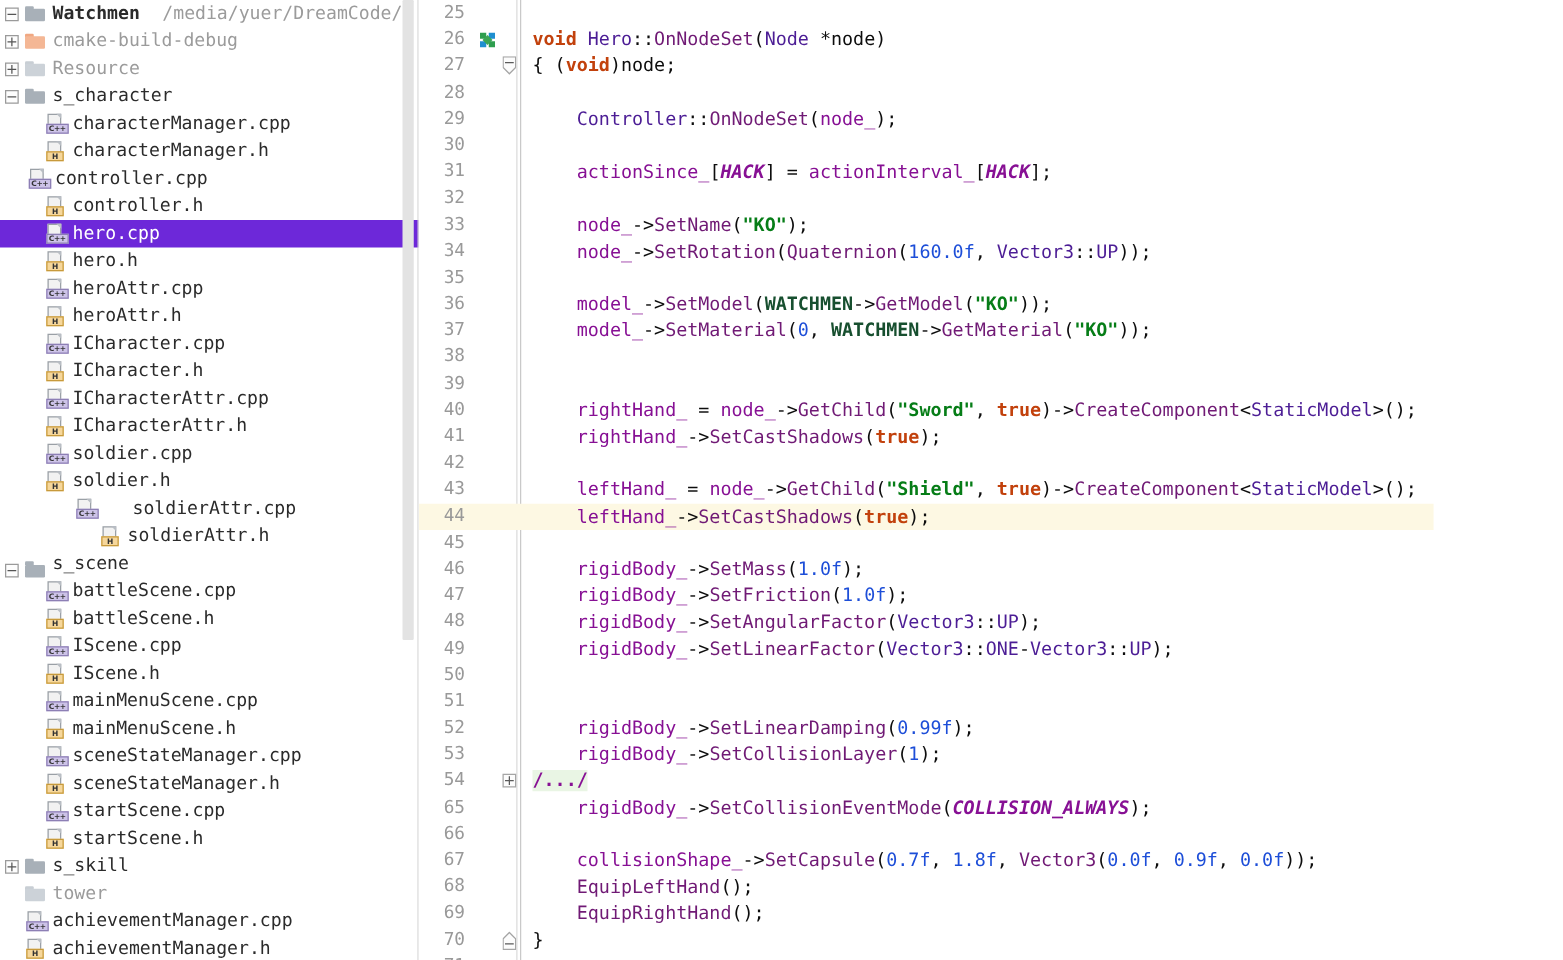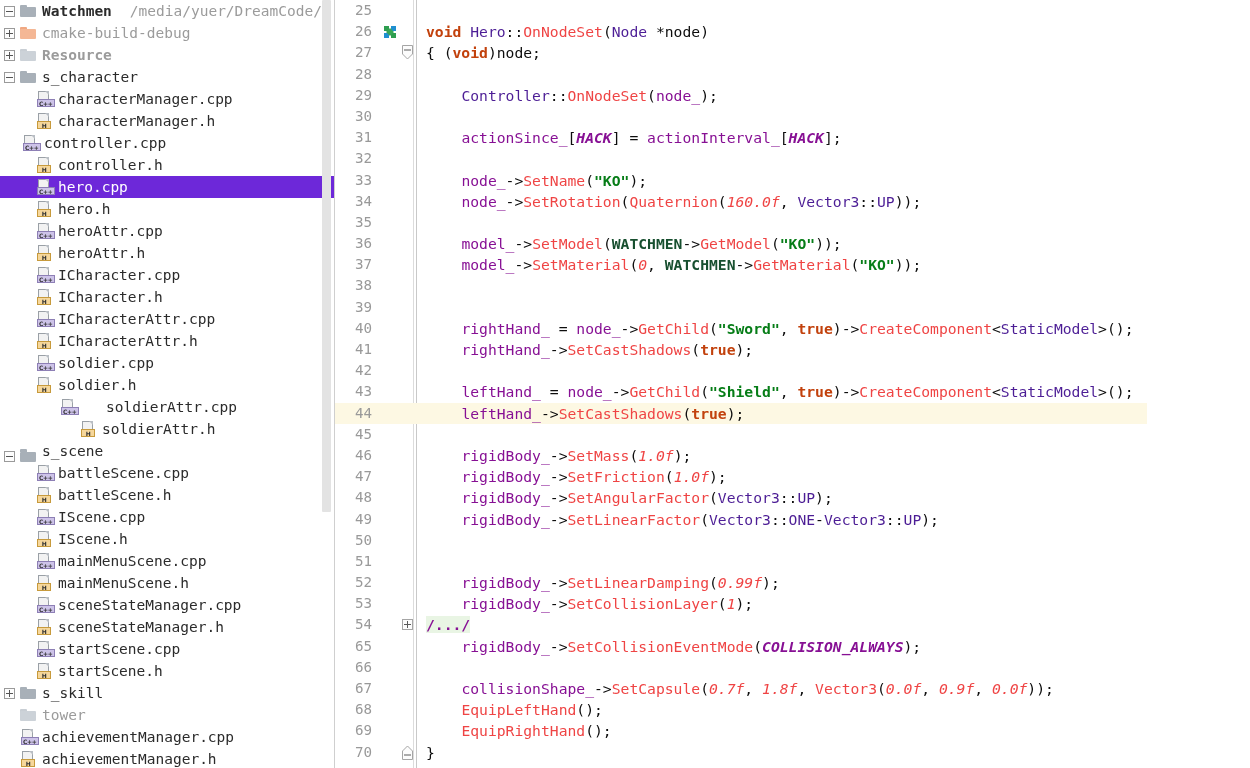--- a/index.html
+++ b/index.html
@@ -260,26 +260,26 @@
   }
   .fold-close-bot {
     position: absolute;
     left: 28px; top: 3px;
     width: 11px; height: 15px;
   }
 
   
   .kw    { color: #c2410c; font-weight: bold; }
   .type  { color: #4c1d95; }
-  .fn    { color: #ef4444; }
+  .fn    { color: #701a75; }
   .field { color: #871094; }
   .macro { color: #174f2f; font-weight: bold; }
   .mconst{ color: #871094; font-weight: bold; font-style: italic; }
   .str   { color: #067d17; font-weight: bold; }
-  .num   { color: #ef4444; font-style: italic; }
+  .num   { color: #1d4ed8; }
   .punc  { color: #0d0d0d; }
   .folded {
     color: #871094;
     background: #e9f5e4;
     font-weight: bold;
   }
 </style>
 </head>
 <body>
 
@@ -297,21 +297,21 @@
           <span class="node-path">/media/yuer/DreamCode/</span>
         </div>
         <div class="tree-row" style="padding-left: 4px;">
           <span class="toggle plus"></span>
           <span class="folder-icon excluded">
             <span class="tab"></span>
             <span class="body"></span>
           </span>
           <span class="node-label dim">cmake-build-debug</span>
         </div>
-        <div class="tree-row" style="padding-left: 4px; font-weight: bold;">
+        <div class="tree-row" style="padding-left: 4px;">
           <span class="toggle plus"></span>
           <span class="folder-icon muted">
             <span class="tab"></span>
             <span class="body"></span>
           </span>
           <span class="node-label dim">Resource</span>
         </div>
         <div class="tree-row" style="padding-left: 4px;">
           <span class="toggle"></span>
           <span class="folder-icon">

